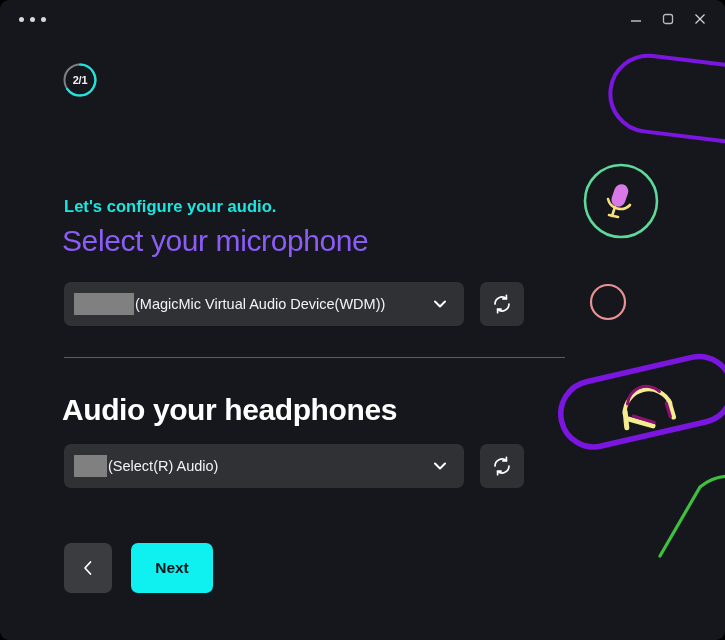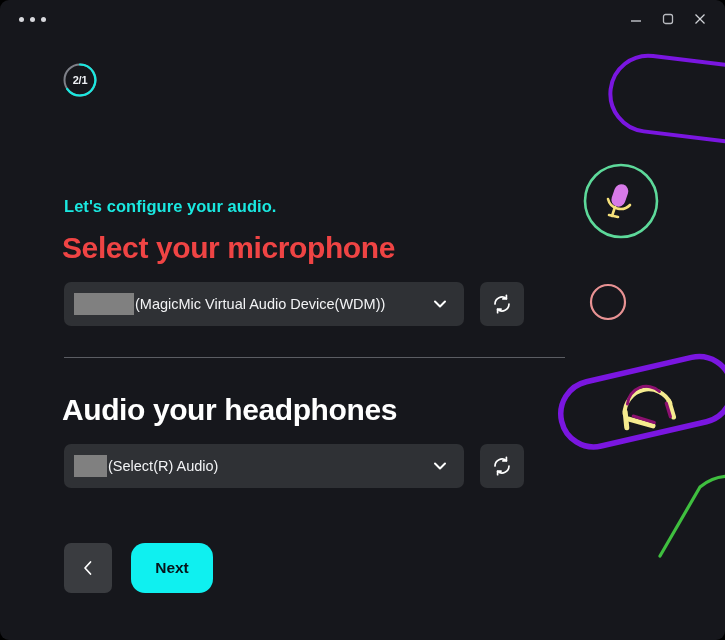--- a/index.html
+++ b/index.html
@@ -117,24 +117,24 @@
     top: 181px;
     font-size: 16.5px;
     font-weight: bold;
     color: #1ae8e0;
     letter-spacing: 0.05px;
   }
 
   .heading-mic {
     position: absolute;
     left: 62px;
-    top: 215px;
+    top: 208px;
     font-size: 30px;
-    font-weight: bold;
-    color: #ef4444;
+    font-weight: normal;
+    color: #8b5cf6;
     letter-spacing: -0.4px;
   }
   .heading-hp {
     position: absolute;
     left: 62px;
     top: 377px;
     font-size: 30px;
     font-weight: bold;
     color: #ffffff;
     letter-spacing: -0.4px;
@@ -220,21 +220,21 @@
     align-items: center;
     justify-content: center;
     cursor: pointer;
     border: none;
     padding: 0;
   }
   .next-btn {
     width: 82px;
     height: 50px;
     background: #0ff0f0;
-    border-radius: 14px;
+    border-radius: 7px;
     display: flex;
     align-items: center;
     justify-content: center;
     cursor: pointer;
     border: none;
     padding: 0;
     font-family: "Liberation Sans", sans-serif;
     font-size: 15.5px;
     font-weight: bold;
     color: #07141a;

